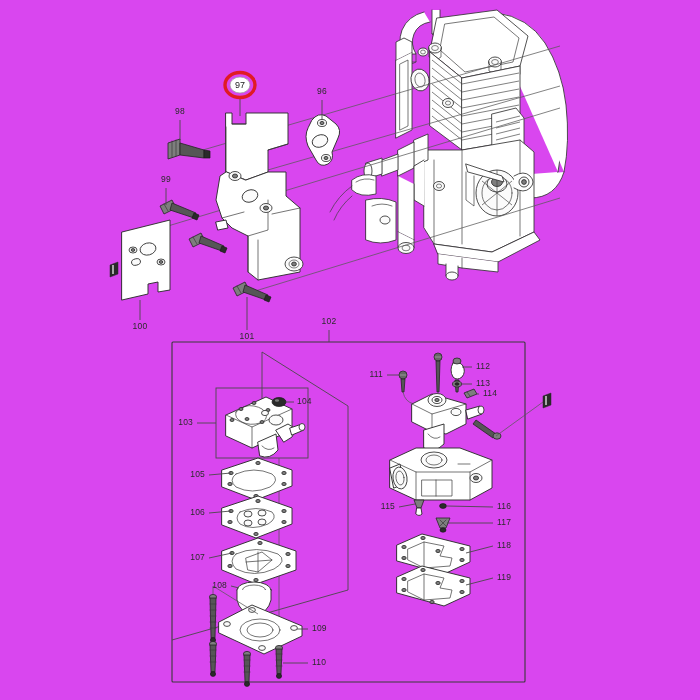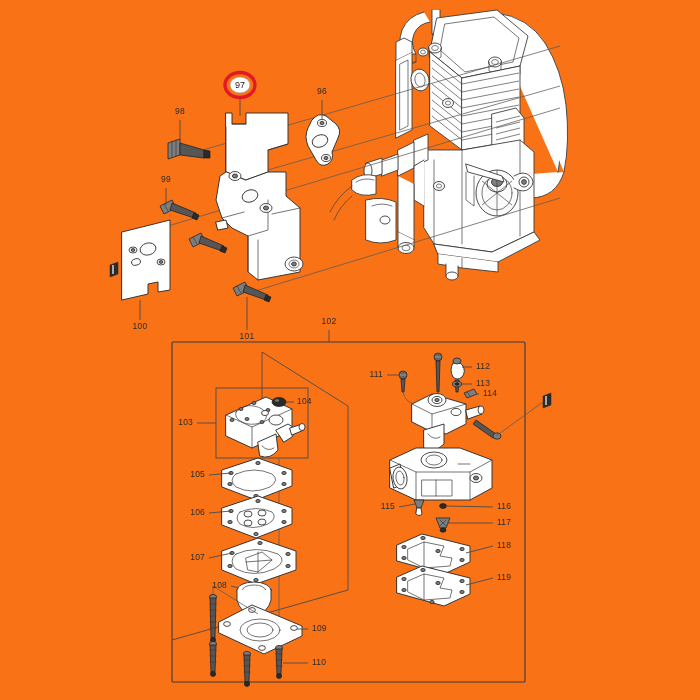--- a/index.html
+++ b/index.html
@@ -8,21 +8,21 @@
     padding: 0;
     background: #ffffff;
   }
   body {
     font-family: "Liberation Sans", sans-serif;
   }
   #stage {
     position: relative;
     width: 700px;
     height: 700px;
-    background: #f97316;
+    background: #d946ef;
     overflow: hidden;
   }
   #stage svg {
     position: absolute;
     left: 0;
     top: 0;
   }
   .lbl {
     font-family: "Liberation Sans", sans-serif;
     font-size: 8.5px;

